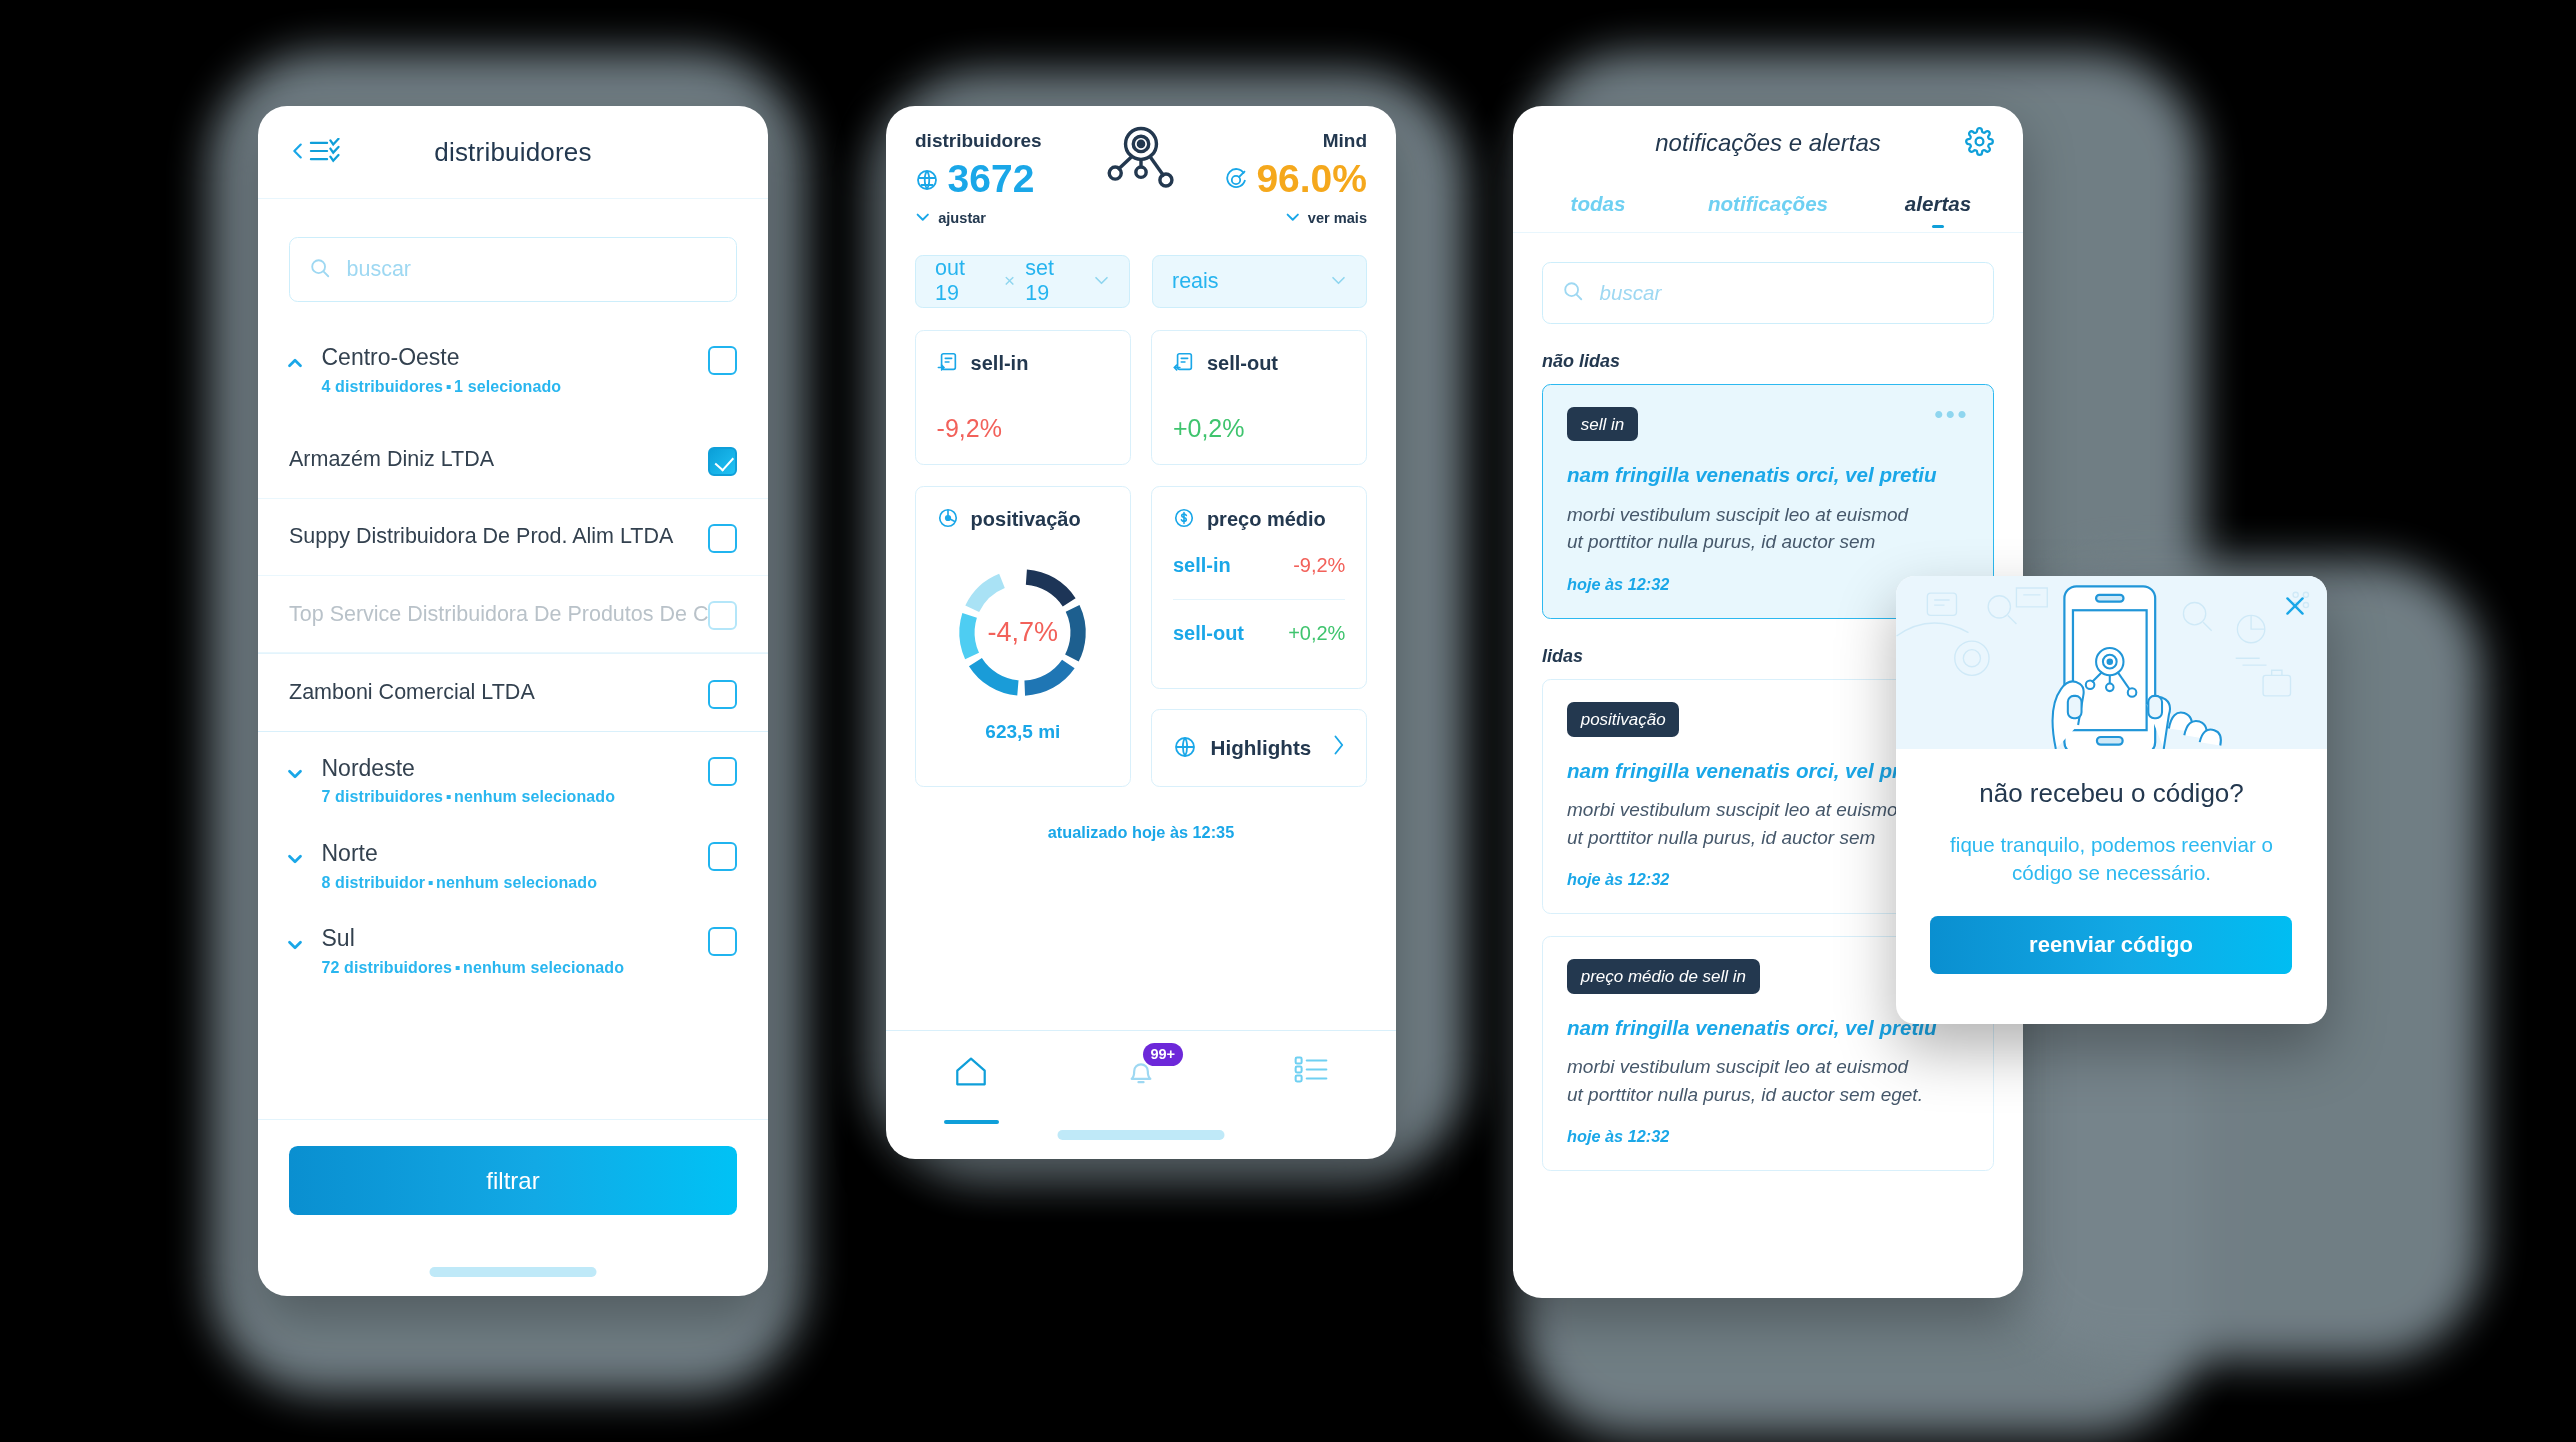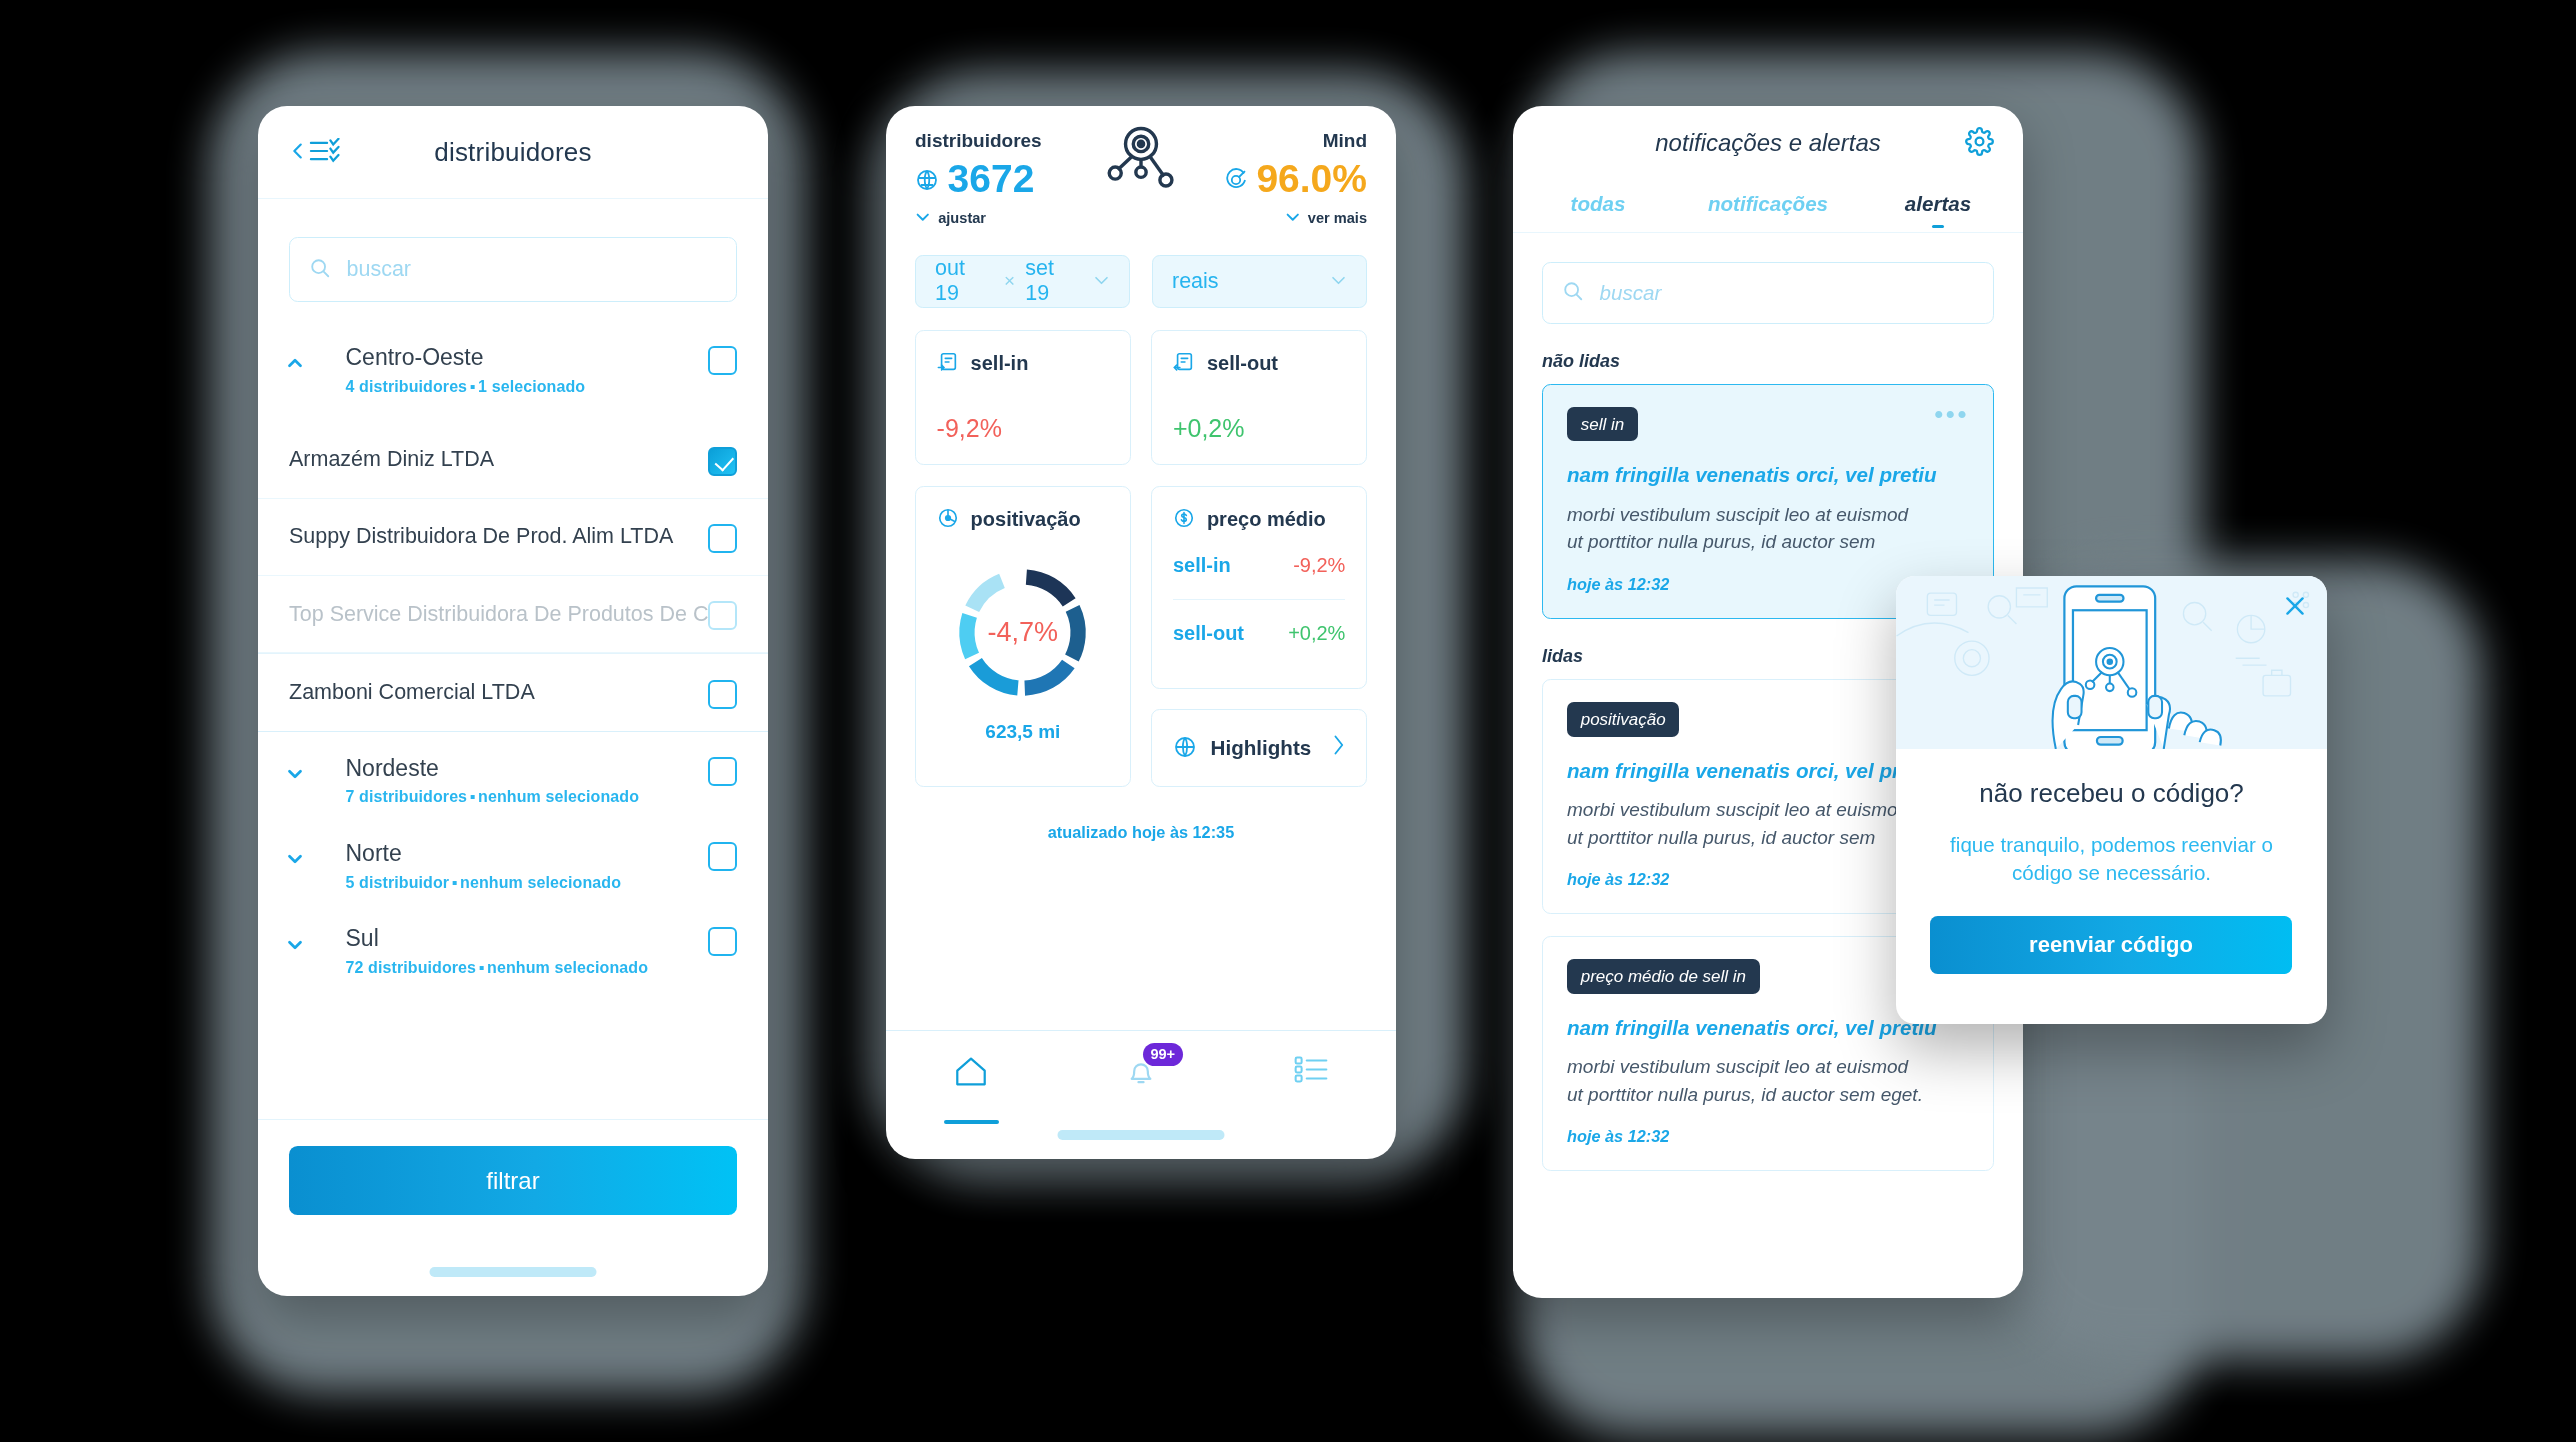--- a/index.html
+++ b/index.html
@@ -51,21 +51,21 @@
   .list-check-icon { margin-left: auto; width: 33px; height: 26px; z-index: 2; }
 
   .search-box {
     margin: 38px 31px 0; height: 65px; border: 1.4px solid #cdeefb;
     border-radius: 8.6px; display: flex; align-items: center; padding: 0 19px; gap: 15.5px;
   }
   .search-box .ph { color: #9ed8f2; font-size: 21.5px; }
 
   .p1-list { margin-top: 22px; }
   .group-row {
-    display: flex; align-items: flex-start; padding: 19px 31px 3.4px 26px; gap: 24px;
+    display: flex; align-items: flex-start; padding: 19px 31px 3.4px 26px;
   }
   .caret { width: 22px; margin-top: 8.6px; flex: 0 0 22px; }
   .group-main { flex: 1; padding-left: 15.5px; }
   .group-name { font-size: 23px; color: #33414f; line-height: 1.25; }
   .group-sub { font-size: 16px; color: #29b6ef; font-weight: bold; margin-top: 6px; letter-spacing: 0.1px; }
   .group-sub .dot { color: #29b6ef; padding: 0 2.6px; }
 
   .chk {
     width: 29px; height: 29px; border: 2.1px solid #20b4ef; border-radius: 6px;
     flex: 0 0 29px; margin-top: 3.4px; background: #fff;
@@ -289,21 +289,21 @@
 
       <div class="group-row" style="padding-top:29px">
         <span>
           <svg class="caret" viewBox="0 0 24 24" fill="none" stroke="#1aa7e8" stroke-width="3" stroke-linecap="round" stroke-linejoin="round">
               <polyline points="6 10 12 16 18 10"></polyline>
             </svg>
         </span>
         <div class="group-main">
           <div class="group-name">Norte</div>
           <div class="group-sub">
-            <span>5 distribuidor</span><span class="dot">▪</span><span>nenhum selecionado</span>
+            <span>8 distribuidor</span><span class="dot">▪</span><span>nenhum selecionado</span>
           </div>
         </div>
         <div class="chk"></div>
       </div>
 
 
       <div class="group-row" style="padding-top:29px">
         <span>
           <svg class="caret" viewBox="0 0 24 24" fill="none" stroke="#1aa7e8" stroke-width="3" stroke-linecap="round" stroke-linejoin="round">
               <polyline points="6 10 12 16 18 10"></polyline>

